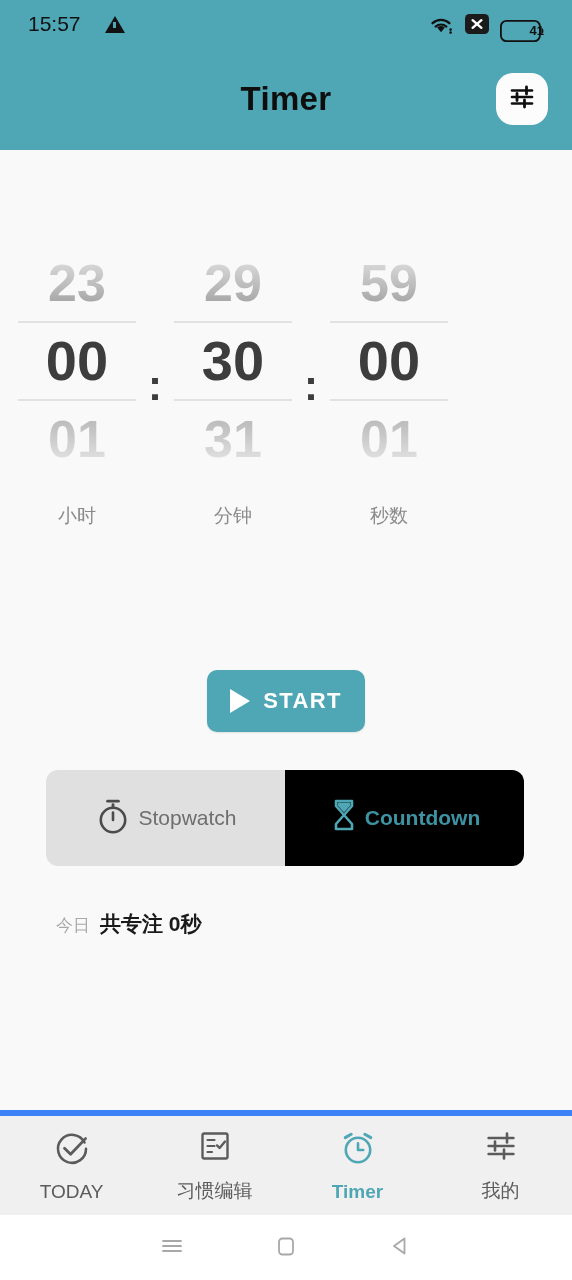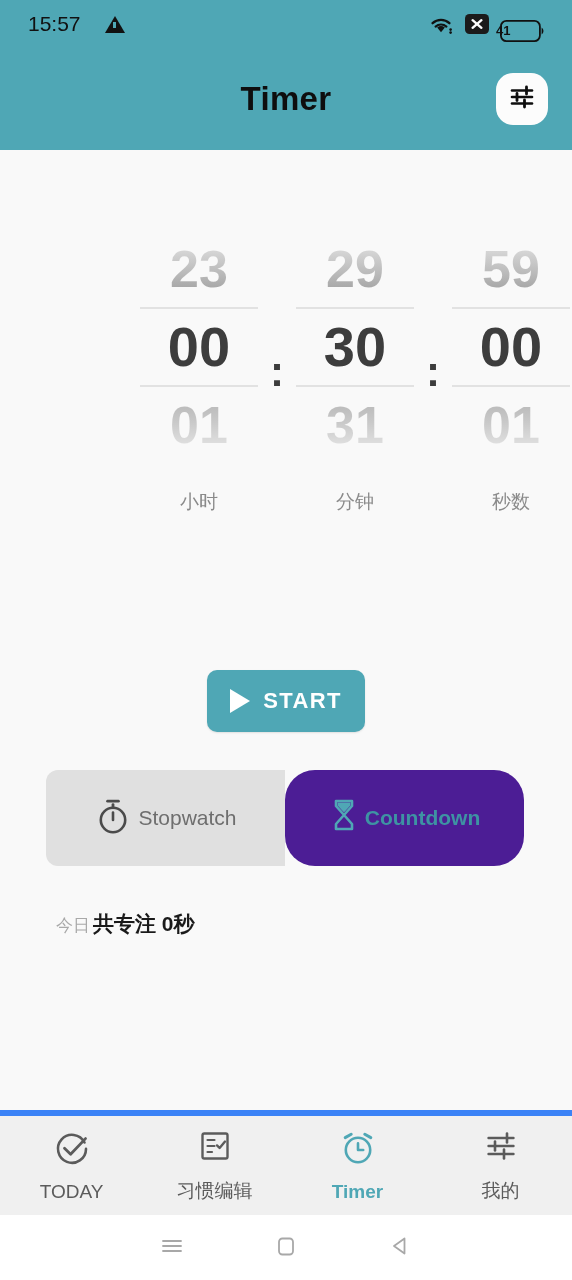--- a/index.html
+++ b/index.html
@@ -15,36 +15,36 @@
   .header { background:#4FA7B5; flex:0 0 150px; position:relative; }
   .statusbar {
     height:48px; display:flex; align-items:center;
     padding:0 28px; color:#111; font-size:21px; font-weight:500;
   }
   .sb-left { display:flex; align-items:center; gap:24px; }
   .sb-right { margin-left:auto; display:flex; align-items:center; gap:11px; }
   .warn-tri { width:0;height:0;border-left:10px solid transparent;border-right:10px solid transparent;border-bottom:17px solid #111; position:relative; }
   .warn-tri::after{content:"";position:absolute;left:-1.5px;top:6px;width:3px;height:6px;background:#4FA7B5;}
   .wifi svg, .nosim svg, .batt svg { display:block; }
-  .batt-wrap { position:relative; display:flex; align-items:center; justify-content:flex-start;margin-top:13px; }
+  .batt-wrap { position:relative; display:flex; align-items:center; justify-content:flex-end;margin-top:13px; }
   .batt-txt { position:absolute; font-size:13px; font-weight:600; color:#111; letter-spacing:0; }
 
   .appbar { height:102px; position:relative; display:flex; align-items:center; justify-content:center; }
   .appbar-title { font-size:33px; font-weight:bold; color:#0E0E0E; letter-spacing:.3px; }
   .settings-btn {
     position:absolute; right:24px; top:50%; transform:translateY(-50%);
     width:52px; height:52px; border-radius:17px; background:#FCFCFC;
     display:flex; align-items:center; justify-content:center;
   }
 
   
   .main { flex:1 1 auto; background:#F9F9F9; position:relative; }
 
   
-  .picker { position:absolute; top:81px; left:0; right:0; display:flex; justify-content:flex-end; align-items:flex-start; }
+  .picker { position:absolute; top:95px; left:0; right:0; display:flex; justify-content:flex-start; align-items:flex-start;padding-left:16px; }
   .pcol { width:122px; text-align:center; position:relative; }
   .colon { width:34px; text-align:center; font-size:42px; font-weight:bold; color:#3D3D3D;
            line-height:1; padding-top:120px; }
   .pval { font-size:52px; font-weight:bold; line-height:76px; height:76px; }
   .pval.dim-top {
     background:linear-gradient(to bottom,#EDEDED 0%,#D2D2D2 30%,#A8A8A8 75%,#9C9C9C 100%);
     -webkit-background-clip:text; background-clip:text; color:transparent;
   }
   .pval.dim-bot {
     background:linear-gradient(to bottom,#ADADAD 0%,#C8C8C8 45%,#E6E6E6 85%,#F2F2F2 100%);
@@ -62,27 +62,27 @@
     box-shadow:0 1px 2px rgba(0,0,0,.10);
   }
   .start-label { color:#FFFFFF; font-size:22px; font-weight:bold; letter-spacing:1.4px; }
   .play-tri { width:0;height:0;border-top:12px solid transparent;border-bottom:12px solid transparent;border-left:20px solid #FFFFFF; }
 
   
   .modes { position:absolute; top:620px; left:46px; right:48px; height:96px;
            display:flex; border-radius:12px; overflow:hidden; }
   .mode { flex:1; display:flex; flex-direction:row; align-items:center; justify-content:center; gap:6px; }
   .mode.inactive { background:#E0E0E0; }
-  .mode.active { background:#4c1d95;border-radius:30px; }
+  .mode.active { background:#000000; }
   .mode-label { font-size:21px; }
   .mode.inactive .mode-label { color:#6E6E6E; }
   .mode.active .mode-label { color:#3E93A3; font-weight:bold; }
 
   
-  .focus { position:absolute; top:760px; left:56px; display:flex; align-items:baseline; gap:3px; }
+  .focus { position:absolute; top:760px; left:56px; display:flex; align-items:baseline; gap:10px; }
   .focus-today { font-size:17px; color:#A9A9A9; }
   .focus-main { font-size:21px; font-weight:bold; color:#1A1A1A; }
 
   
   .bottomnav { flex:0 0 105px; background:#F0F0F0; border-top:6px solid #3b82f6;
                display:flex; align-items:center; }
   .navitem { flex:1; display:flex; flex-direction:column; align-items:center; justify-content:center; gap:9px; }
   .nav-label { font-size:19px; color:#5B5B5B; }
   .navitem.active .nav-label { color:#4FA7B5; font-weight:bold; }
 

